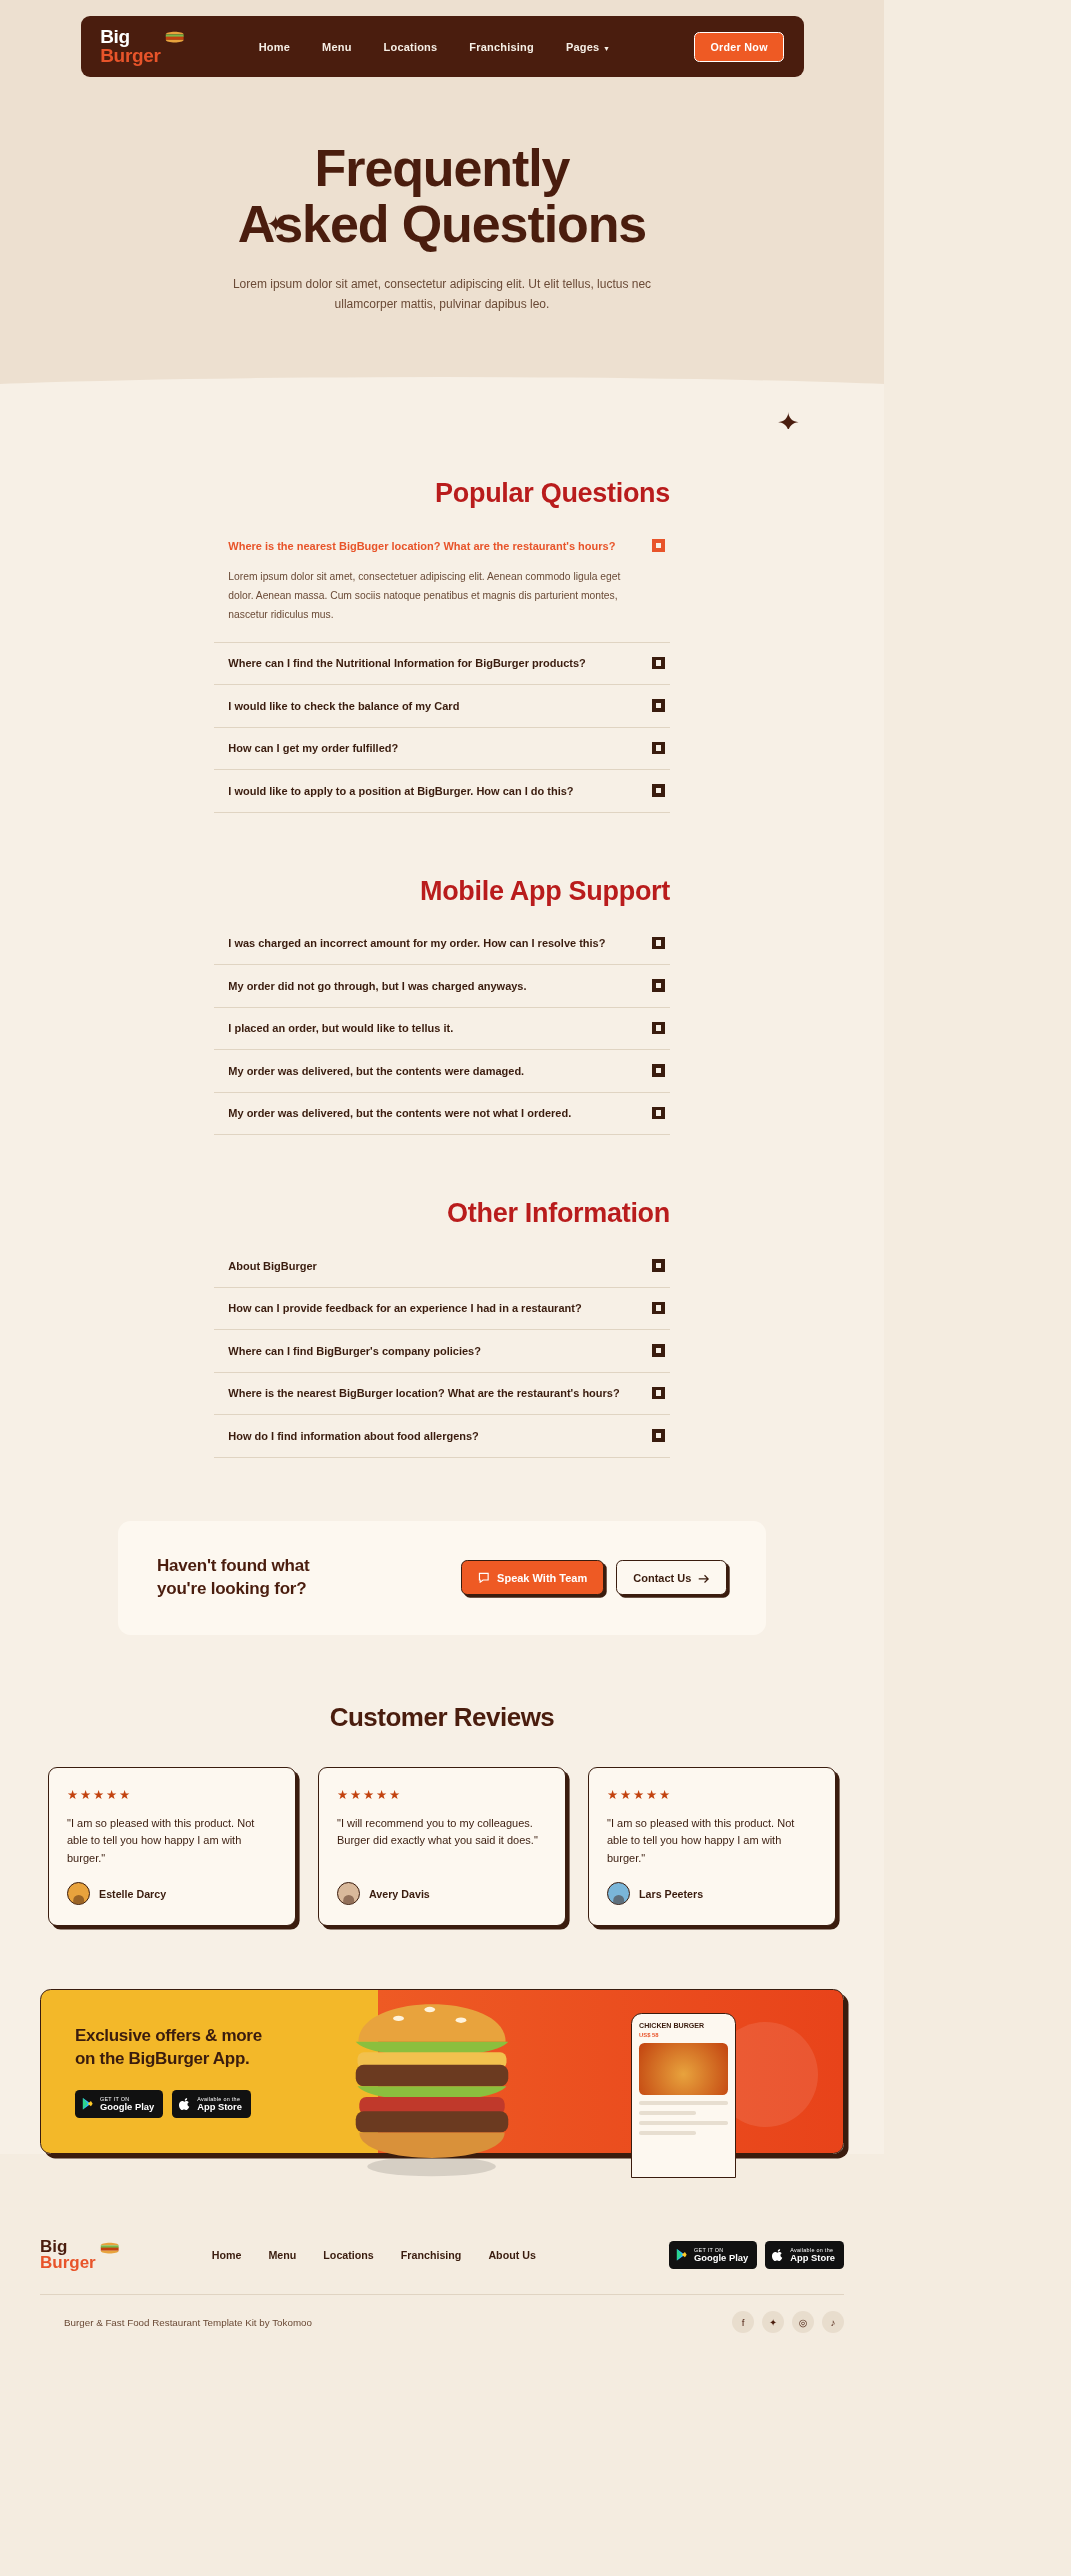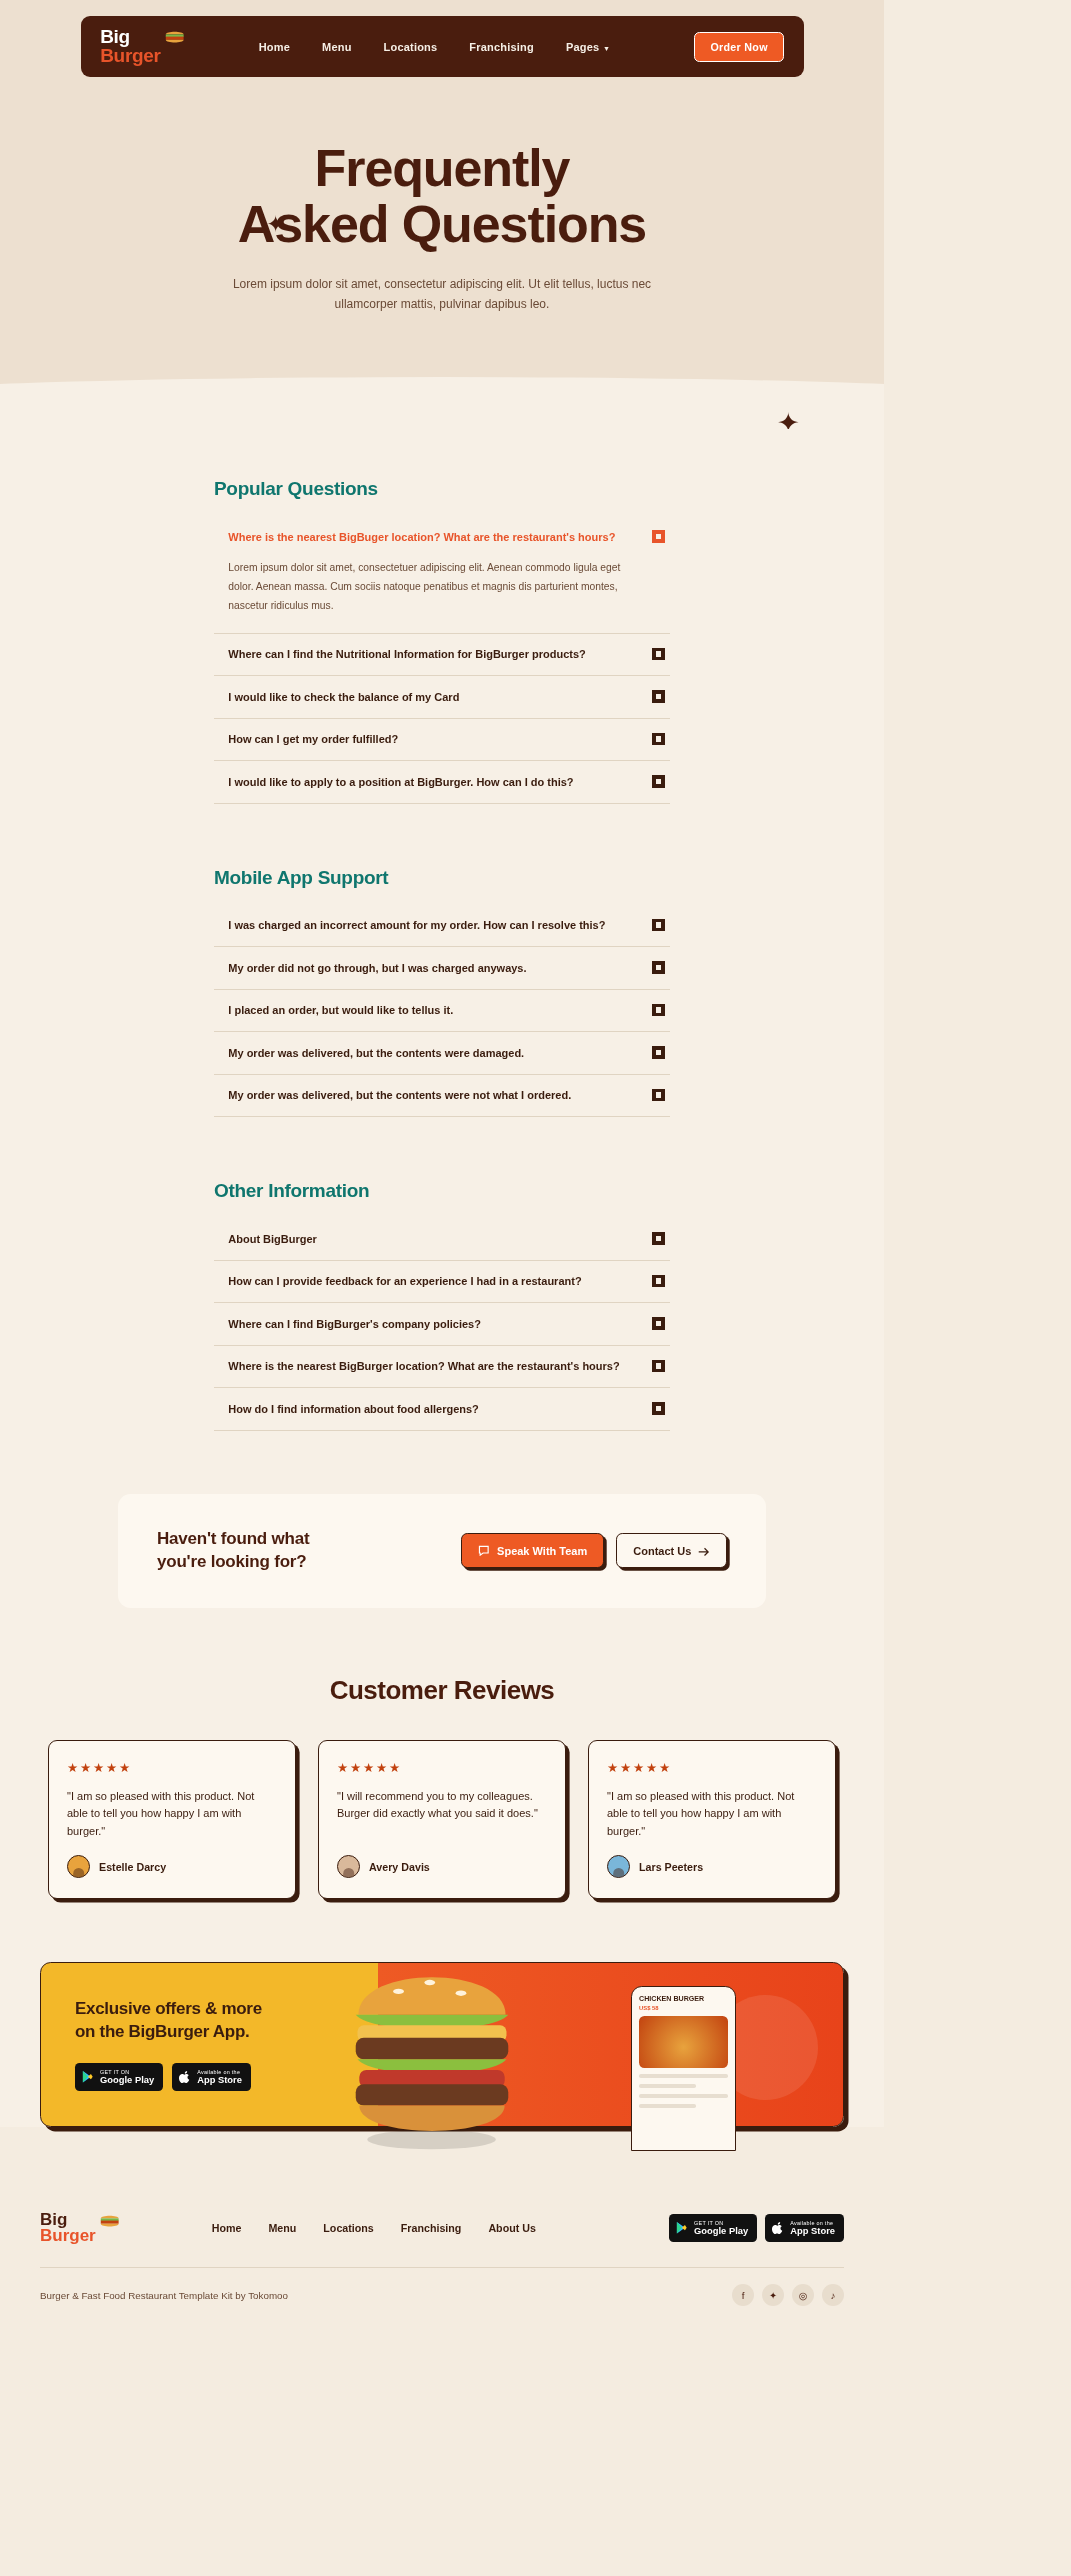--- a/index.html
+++ b/index.html
@@ -106,25 +106,26 @@
   }
   .sparkle { position: absolute; color: #4a1d0e; }
   .sp1 { left: 266px; top: 134px; font-size: 23px; }
   .sp2 { left: 777px; top: 330px; font-size: 27px; }
 
   
   .faq-body { background: #f7f0e6; padding: 49px 0 0; }
   .faq-wrap { width: 456px; margin: 0 auto; }
   .faq-section { margin-bottom: 63px; }
   .faq-heading {
-    font-size: 19px;
-    font-weight: bold;
-    color: #0f766e;
+    font-size: 27px;
+    font-weight: bold;
+    color: #b91c1c;
     letter-spacing: -0.3px;
     margin-bottom: 16px;
+    text-align: right;
   }
   .faq-item {
     border-bottom: 0.9px solid #e0d4c2;
     padding: 12.5px 5.4px 12.5px 14.3px;
     display: flex;
     align-items: flex-start;
     gap: 9px;
     cursor: pointer;
   }
   .faq-item.open { border-bottom: none; }
@@ -323,21 +324,21 @@
   .footer-links a {
     font-size: 10.7px; font-weight: bold; color: #3a1c0e; text-decoration: none;
   }
   .footer-stores { margin-left: auto; display: flex; gap: 8px; }
   .footer-bottom {
     width: 804px; margin: 0 auto;
     border-top: 0.9px solid #e0d4c2;
     padding: 16px 0 36px;
     display: flex; align-items: center;
   }
-  .copyright { font-size: 9.8px; color: #6a4a36; }
+  .copyright { font-size: 9.8px; color: #6a4a36; margin-left: 24px; }
   .socials { margin-left: auto; display: flex; gap: 8px; }
   .social {
     width: 22px; height: 22px; border-radius: 50%;
     background: #e8ddcd; color: #4a1d0e;
     display: flex; align-items: center; justify-content: center;
     font-size: 9.8px; cursor: pointer;
   }
 </style>
 </head>
 <body>

